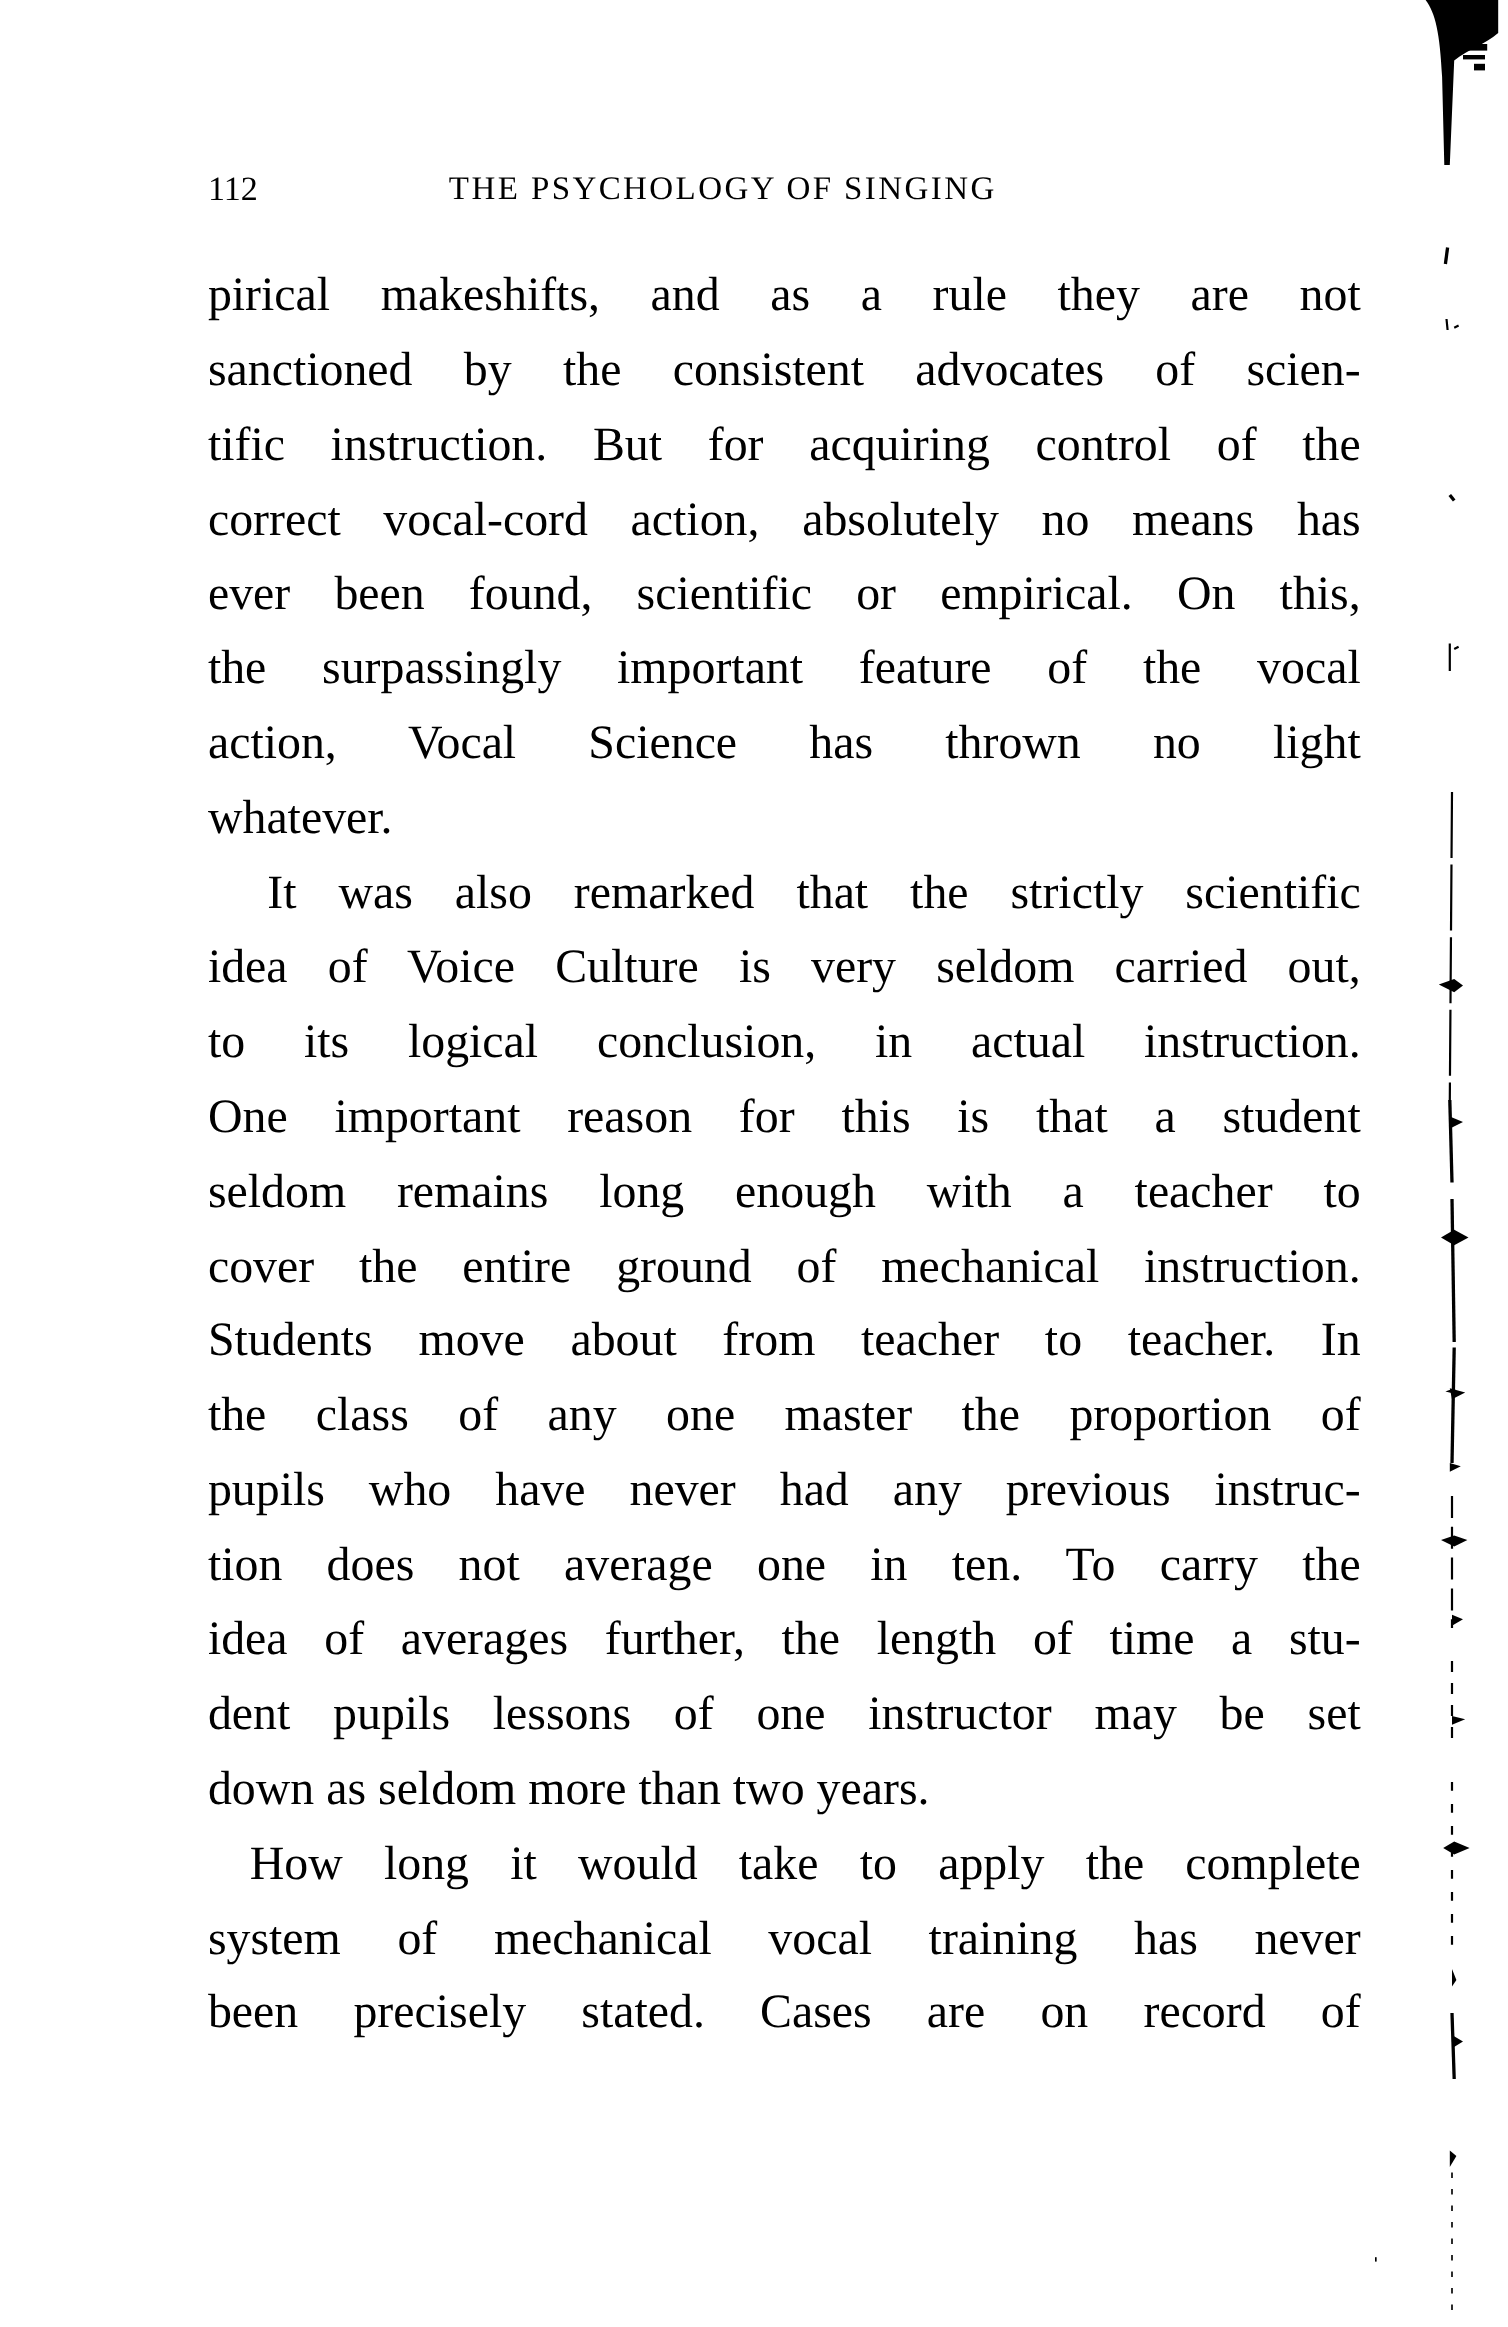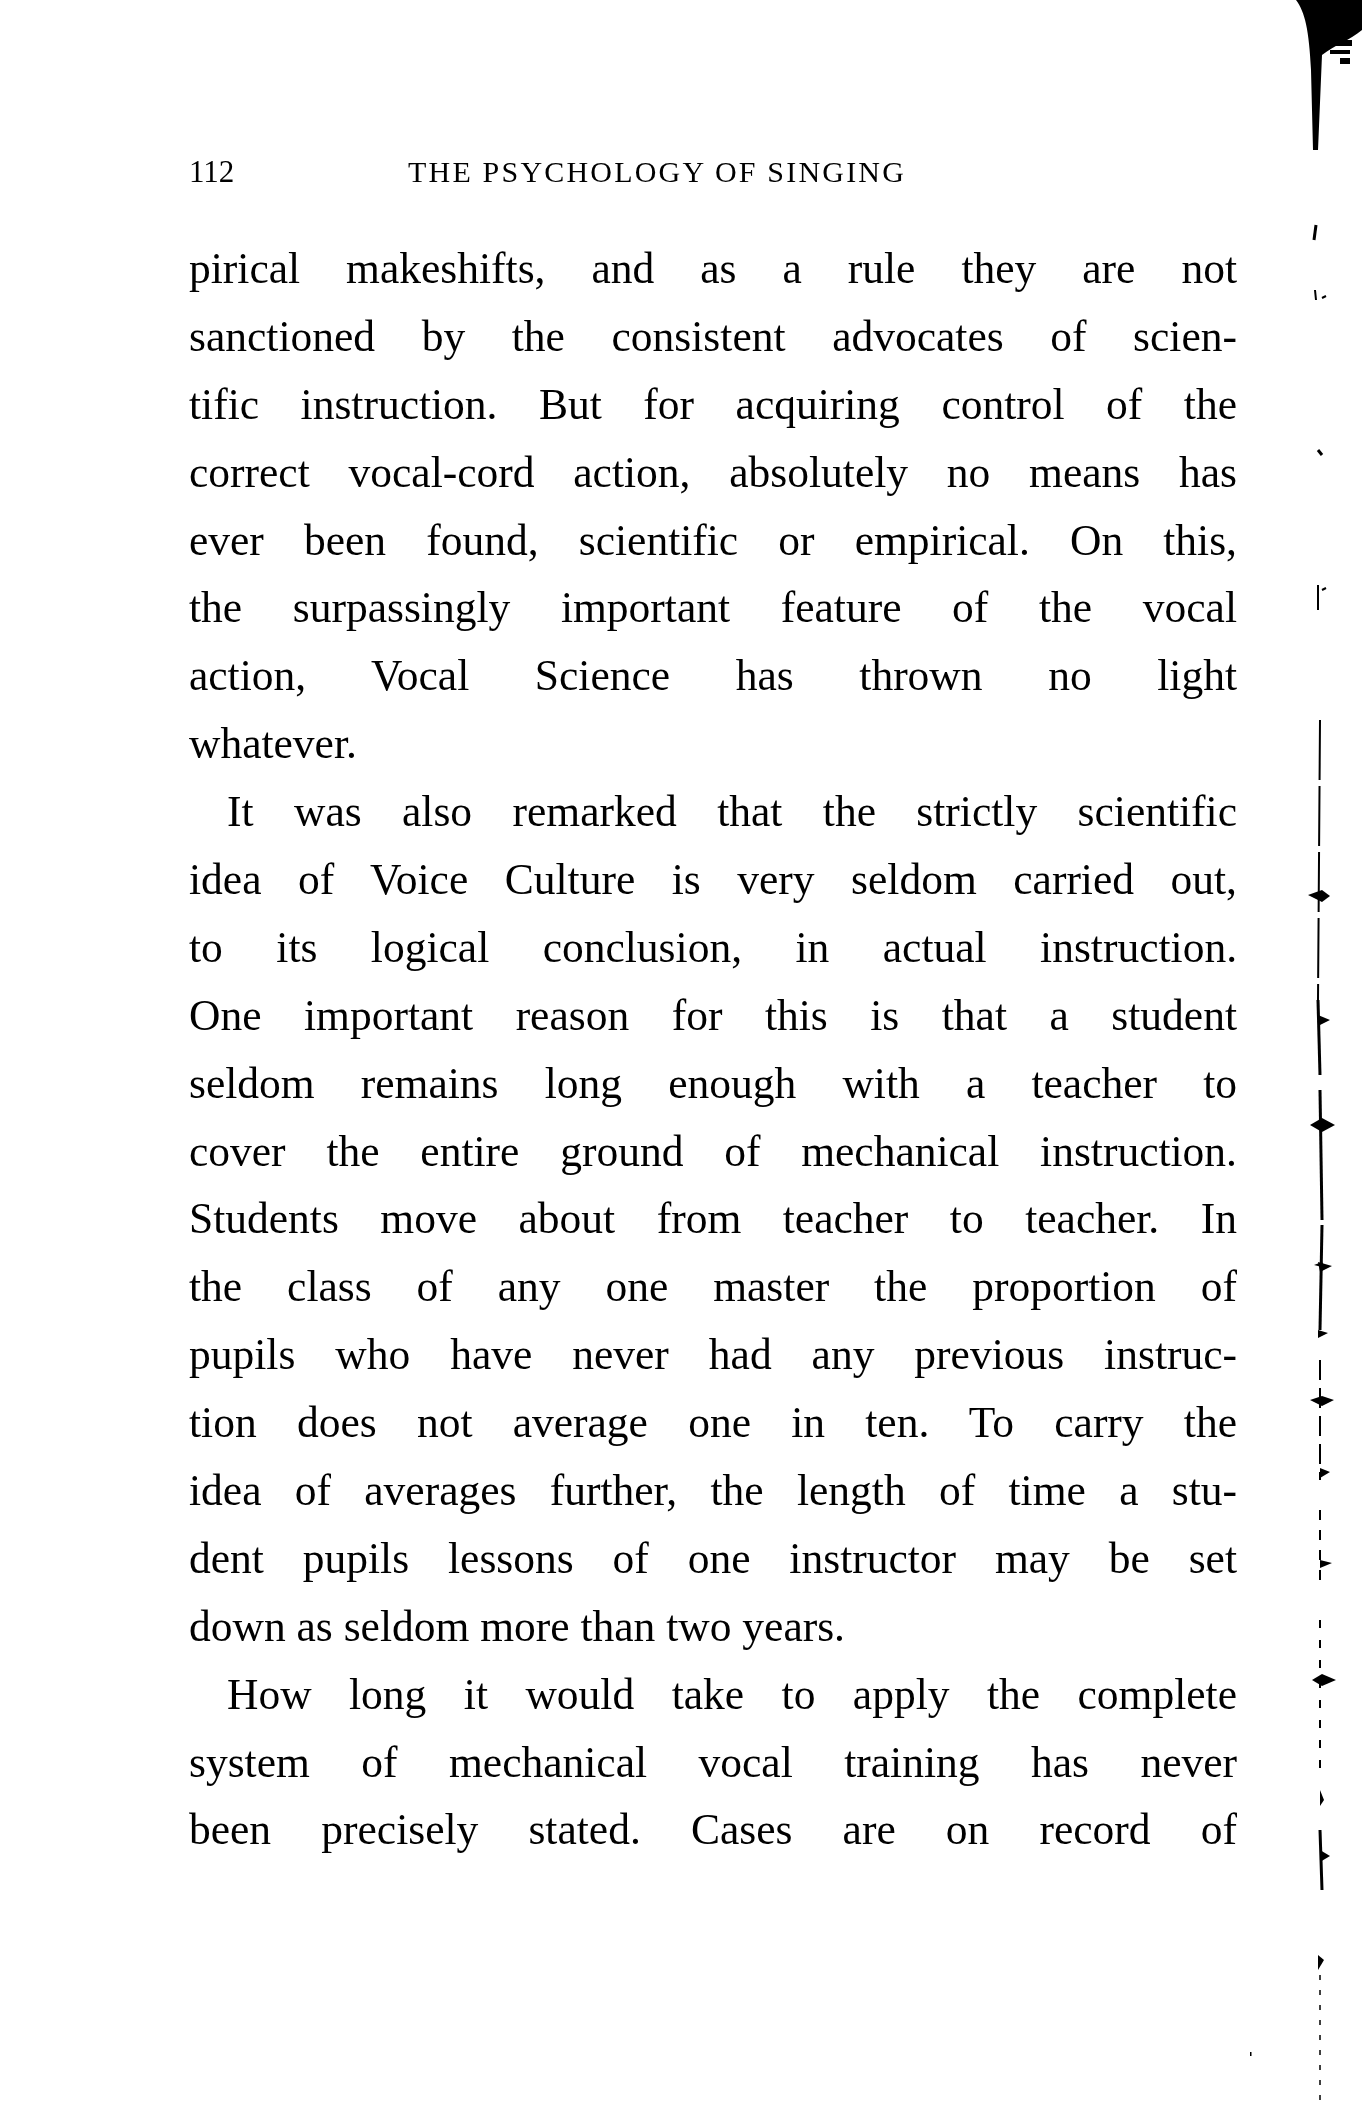--- a/index.html
+++ b/index.html
@@ -31,21 +31,21 @@
 
   <div class="body-text" id="body-text">
       <div class="line" style="text-align: left; display: block;"><span style="word-spacing: 0px;">pirical makeshifts, and as a rule they are not</span></div>
       <div class="line" style="text-align: left; display: block;"><span style="word-spacing: 0px; text-align: right;">sanctioned by the consistent advocates of scien-</span></div>
       <div class="line" style="text-align: left; display: block;"><span style="word-spacing: 0px;">tific instruction. But for acquiring control of the</span></div>
       <div class="line" style="text-align: left; display: block;"><span style="word-spacing: 0px;">correct vocal-cord action, absolutely no means has</span></div>
       <div class="line" style="text-align: left; display: block;"><span style="word-spacing: 0px;">ever been found, scientific or empirical. On this,</span></div>
       <div class="line" style="text-align: left; display: block;"><span style="word-spacing: 0px;">the surpassingly important feature of the vocal</span></div>
       <div class="line" style="text-align: left; display: block;"><span style="word-spacing: 0px;">action, Vocal Science has thrown no light</span></div>
       <div class="line last">whatever.</div>
-      <div class="line indent" style="text-align: left; display: block;"><span style="word-spacing: 0px;">It was also remarked that the strictly scientific</span></div>
+      <div class="line indent" style="text-align: left; display: block;"><span style="word-spacing: 0px; margin-left: 16px;">It was also remarked that the strictly scientific</span></div>
       <div class="line" style="text-align: left; display: block;"><span style="word-spacing: 0px;">idea of Voice Culture is very seldom carried out,</span></div>
       <div class="line" style="text-align: left; display: block;"><span style="word-spacing: 0px;">to its logical conclusion, in actual instruction.</span></div>
       <div class="line" style="text-align: left; display: block;"><span style="word-spacing: 0px;">One important reason for this is that a student</span></div>
       <div class="line" style="text-align: left; display: block;"><span style="word-spacing: 0px;">seldom remains long enough with a teacher to</span></div>
       <div class="line" style="text-align: left; display: block;"><span style="word-spacing: 0px;">cover the entire ground of mechanical instruction.</span></div>
       <div class="line" style="text-align: left; display: block;"><span style="word-spacing: 0px;">Students move about from teacher to teacher. In</span></div>
       <div class="line" style="text-align: left; display: block;"><span style="word-spacing: 0px;">the class of any one master the proportion of</span></div>
       <div class="line" style="text-align: left; display: block;"><span style="word-spacing: 0px;">pupils who have never had any previous instruc-</span></div>
       <div class="line" style="text-align: left; display: block;"><span style="word-spacing: 0px;">tion does not average one in ten. To carry the</span></div>
       <div class="line" style="text-align: left; display: block;"><span style="word-spacing: 0px;">idea of averages further, the length of time a stu-</span></div>

